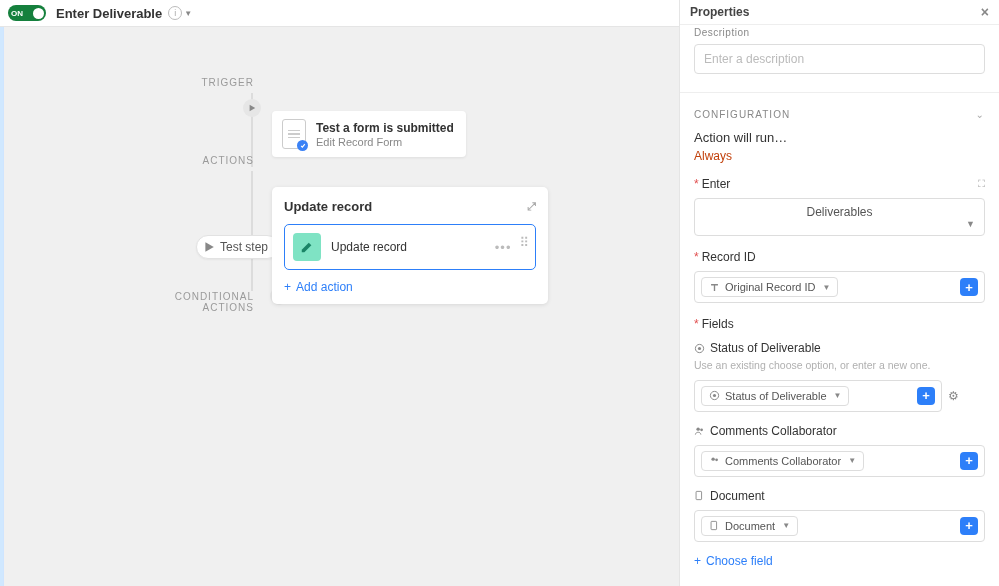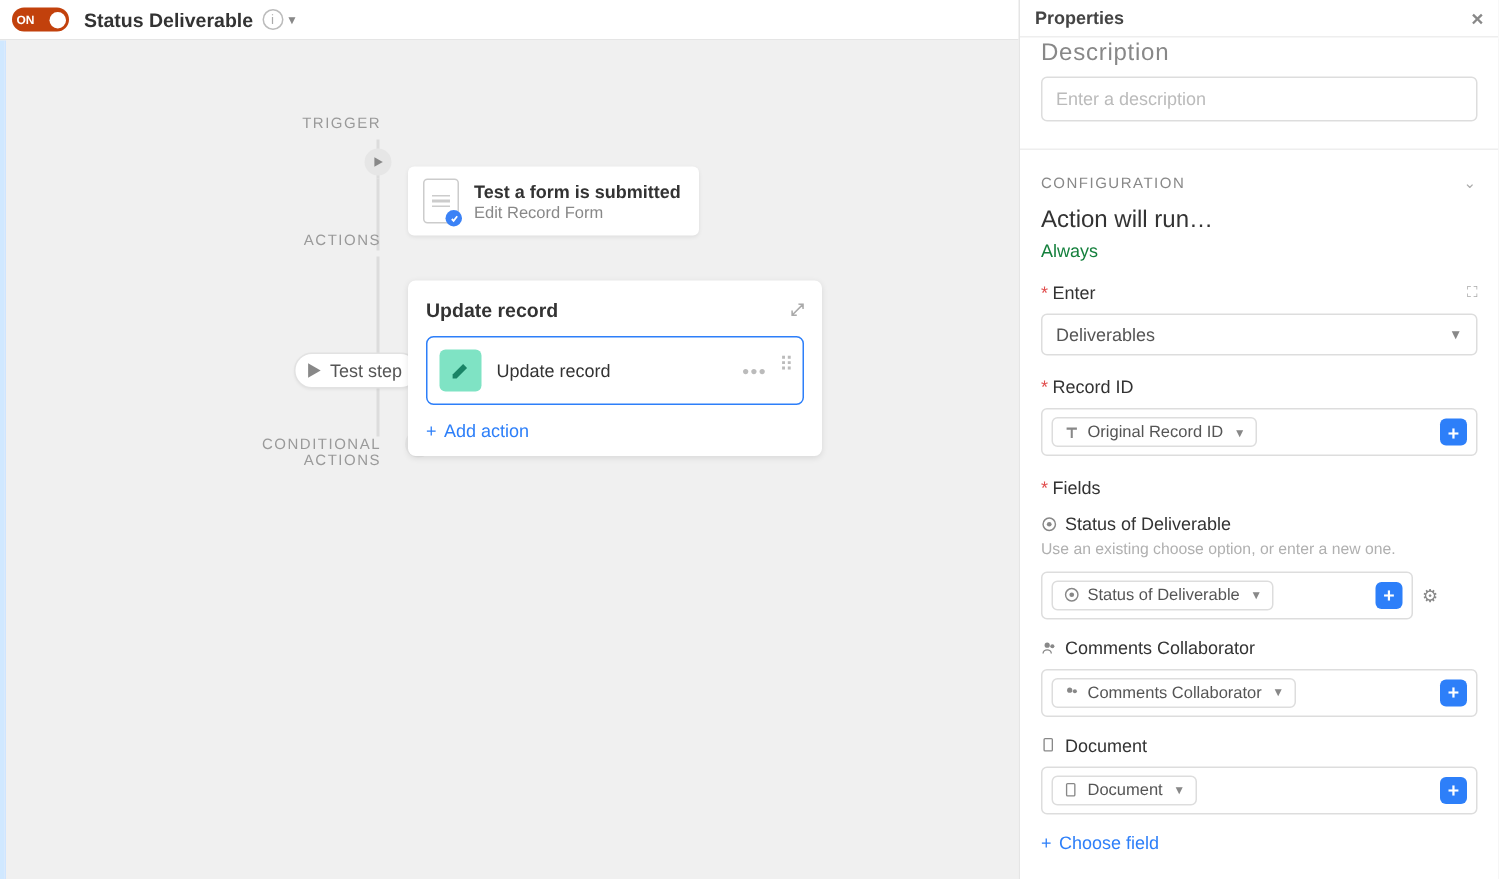--- a/index.html
+++ b/index.html
@@ -20,21 +20,21 @@
       left: 0; right: 0; top: 0;
       height: 27px;
       background: #fff;
       border-bottom: 1px solid #e5e5e5;
       display: flex;
       align-items: center;
       padding: 0 8px;
     }
     .toggle {
       width: 38px; height: 16px;
-      background: #c2410c;
+      background: #15803d;
       border-radius: 10px;
       display: flex; align-items: center;
       padding: 0 3px;
       color: #fff;
       font-size: 8px;
       font-weight: 700;
       position: relative;
     }
     .toggle .knob {
       width: 11px; height: 11px; border-radius: 50%;
@@ -230,21 +230,21 @@
       display:flex;align-items:center;
       padding:0 10px;
       font-weight:600;
       font-size:12px;
       border-bottom:1px solid #eee;
       gap:17px;
     }
     .panel-header .x{margin-left:auto;color:#888;font-size:14px;cursor:pointer;}
     .panel-body{padding:4px 14px 0 14px;}
     .field-label-cut {
-      font-size:16px; color:#888; letter-spacing:.5px;
+      font-size:10px; color:#888; letter-spacing:.5px;
       margin-top:-2px;
     }
     .text-input {
       width:100%;
       border:1px solid #ddd;
       border-radius:4px;
       padding:7px 9px;
       font-size:12px;
       color:#333;
       margin-top:6px;
@@ -253,40 +253,41 @@
 
     .section-divider{height:1px;background:#eee;margin:18px -14px 0 -14px;}
 
     .section-header{
       display:flex;align-items:center;
       font-size:10px;letter-spacing:1px;color:#888;
       margin-top:16px;
     }
     .section-header .chev{margin-left:auto;color:#aaa;font-size:10px;}
 
-    .subtitle{font-size:16px;color:#333;margin-top:10px;}
-    .subtitle-light{font-size:12px;color:#15803d;margin-top:4px;}
+    .subtitle{font-size:13px;color:#333;margin-top:10px;}
+    .subtitle-light{font-size:12px;color:#c2410c;margin-top:4px;}
 
     .req{color:#e14f4f;margin-right:3px;}
     .field-head{
       font-size:12px;color:#333;margin-top:14px;font-weight:500;
       display:flex;align-items:center;
     }
     .expand-icon{margin-left:auto;color:#aaa;font-size:10px;}
     .helper{font-size:10.5px;color:#b0b0b0;margin-top:3px;line-height:1.4;}
 
     .select {
       width:100%;
       border:1px solid #ddd;
       border-radius:4px;
       padding:6px 9px;
       font-size:12px;color:#555;
       margin-top:7px;
       display:flex;align-items:center;
       background:#fff;
+      flex-direction:column;
     }
     .select .caret{margin-left:auto;color:#888;font-size:9px;}
 
     .token-row{display:flex;align-items:center;gap:6px;margin-top:7px;}
     .token-box{
       flex:1;border:1px solid #ddd;border-radius:4px;
       padding:5px 6px;display:flex;align-items:center;
     }
     .token-pill{
       border:1px solid #ddd;border-radius:4px;
@@ -313,21 +314,21 @@
     .micro-icon svg{width:11px;height:11px;fill:#888;}
   </style>
 </head>
 <body>
 
 <div class="topbar">
   <div class="toggle">
     <span>ON</span>
     <span class="knob"></span>
   </div>
-  <span class="title">Status Deliverable</span>
+  <span class="title">Enter Deliverable</span>
   <span class="help-icon">i</span>
   <span class="help-caret">▼</span>
 
   <div class="top-actions">
     <button class="chip-btn">
       <span class="micro-icon">
         <svg viewBox="0 0 16 16">
             <rect x="1" y="3" width="2" height="2"></rect>
             <rect x="5" y="3" width="10" height="2"></rect>
             <rect x="1" y="7" width="2" height="2"></rect>

